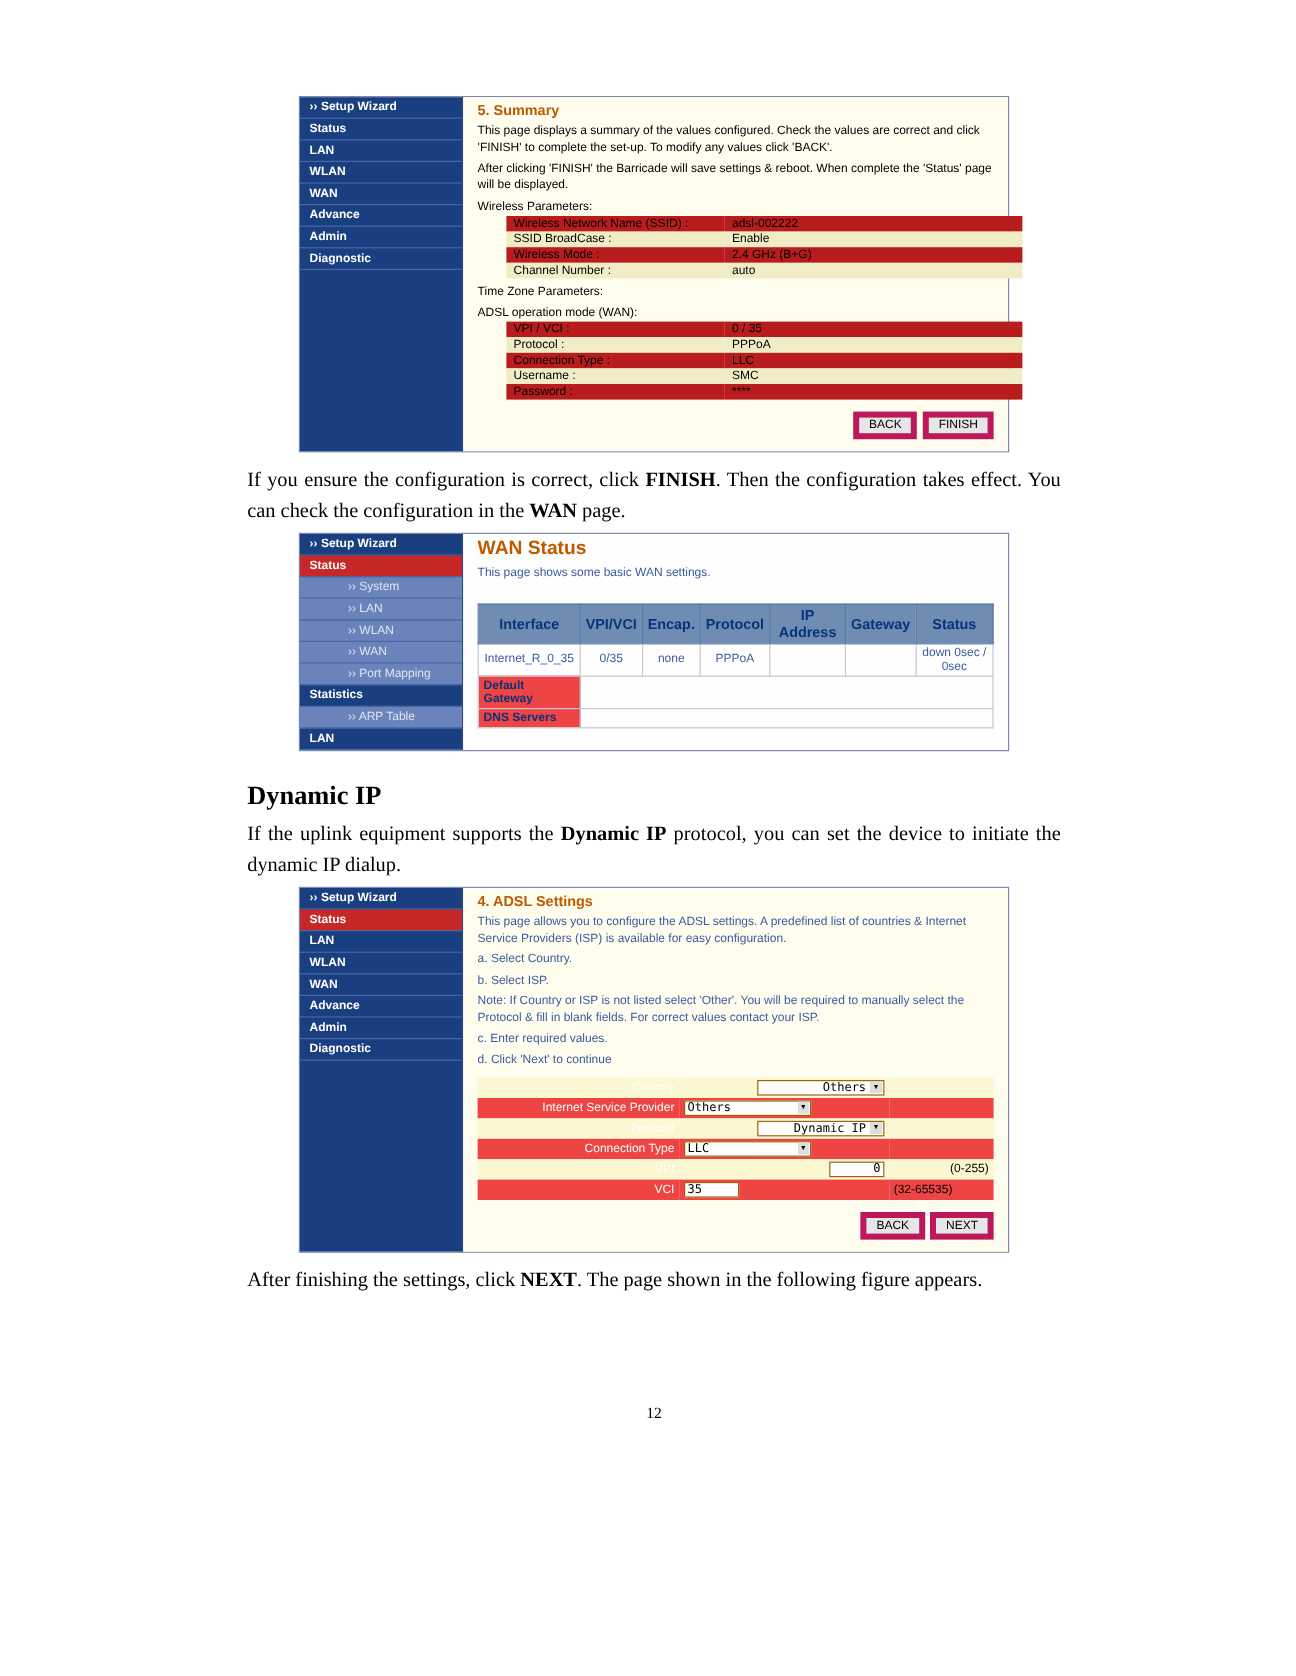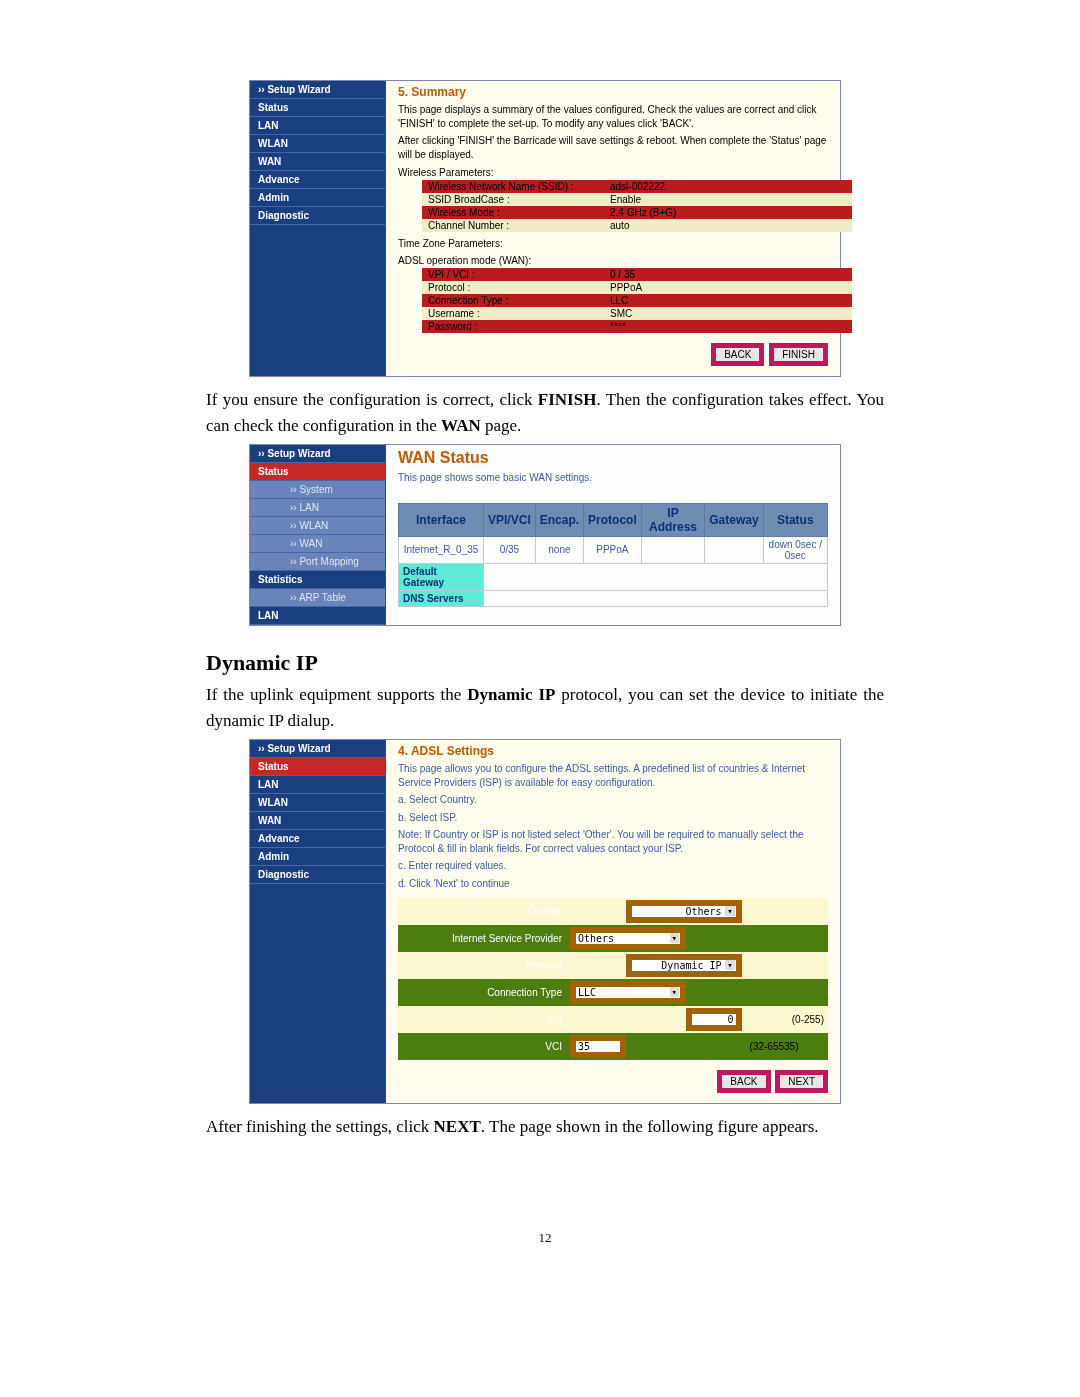--- a/index.html
+++ b/index.html
@@ -72,33 +72,33 @@
   .kv td.key { width: 170px; color: #000; }
   .sec-label { color: #000; font-size: 10px; margin: 6px 0 2px 0;}
 
   
   .wan-table { width: 100%; border-collapse: collapse; margin-top: 18px;}
   .wan-table th {
     background: #6f8cb3; color: #08327a; font-size: 12px;
     border: 1px solid #5b7aa6; padding: 2px 4px; font-weight: bold;
   }
   .wan-table td { border: 1px solid #c2c8d6; font-size: 10px; padding: 2px 4px; text-align: center; color: #3b5aa0;}
-  .wan-table td.label { background: #5eead4; color:#08327a; font-weight: bold; text-align: left;}
+  .wan-table td.label { background: #ef4444; color:#08327a; font-weight: bold; text-align: left;}
 
   
   .form-table { width: 100%; border-collapse: collapse; margin: 8px 0 4px 0;}
   .form-table td { font-size: 10px; padding: 2px 4px; }
   .form-table tr.band-a td { background: #fbf7d0; text-align: right; }
-  .form-table tr.band-b td { background: #4d7c0f; }
+  .form-table tr.band-b td { background: #ef4444; }
   .form-table td.lbl { width: 160px; text-align: right; background:#6f8cb3; color:#fff;}
   .form-table td.val { text-align: left; }
   .form-table td.hint { color:#000; }
   .fake-select, .fake-input {
     display: inline-block; font-family: monospace; font-size: 10px;
-    background: #fff; border: 6px solid #a16207; padding: 0 14px 0 2px; min-width: 88px;
+    background: #fff; border: 1px solid #a16207; padding: 0 14px 0 2px; min-width: 88px;
     position: relative;
   }
   .fake-select::after {
     content: "▾"; position: absolute; right: 1px; top: 0; font-size: 9px;
     background: #ddd; padding: 0 2px;
   }
   .fake-input { padding-right: 2px; min-width: 40px; }
 
   .btn-row { text-align: right; margin-top: 10px; }
   .btn {

